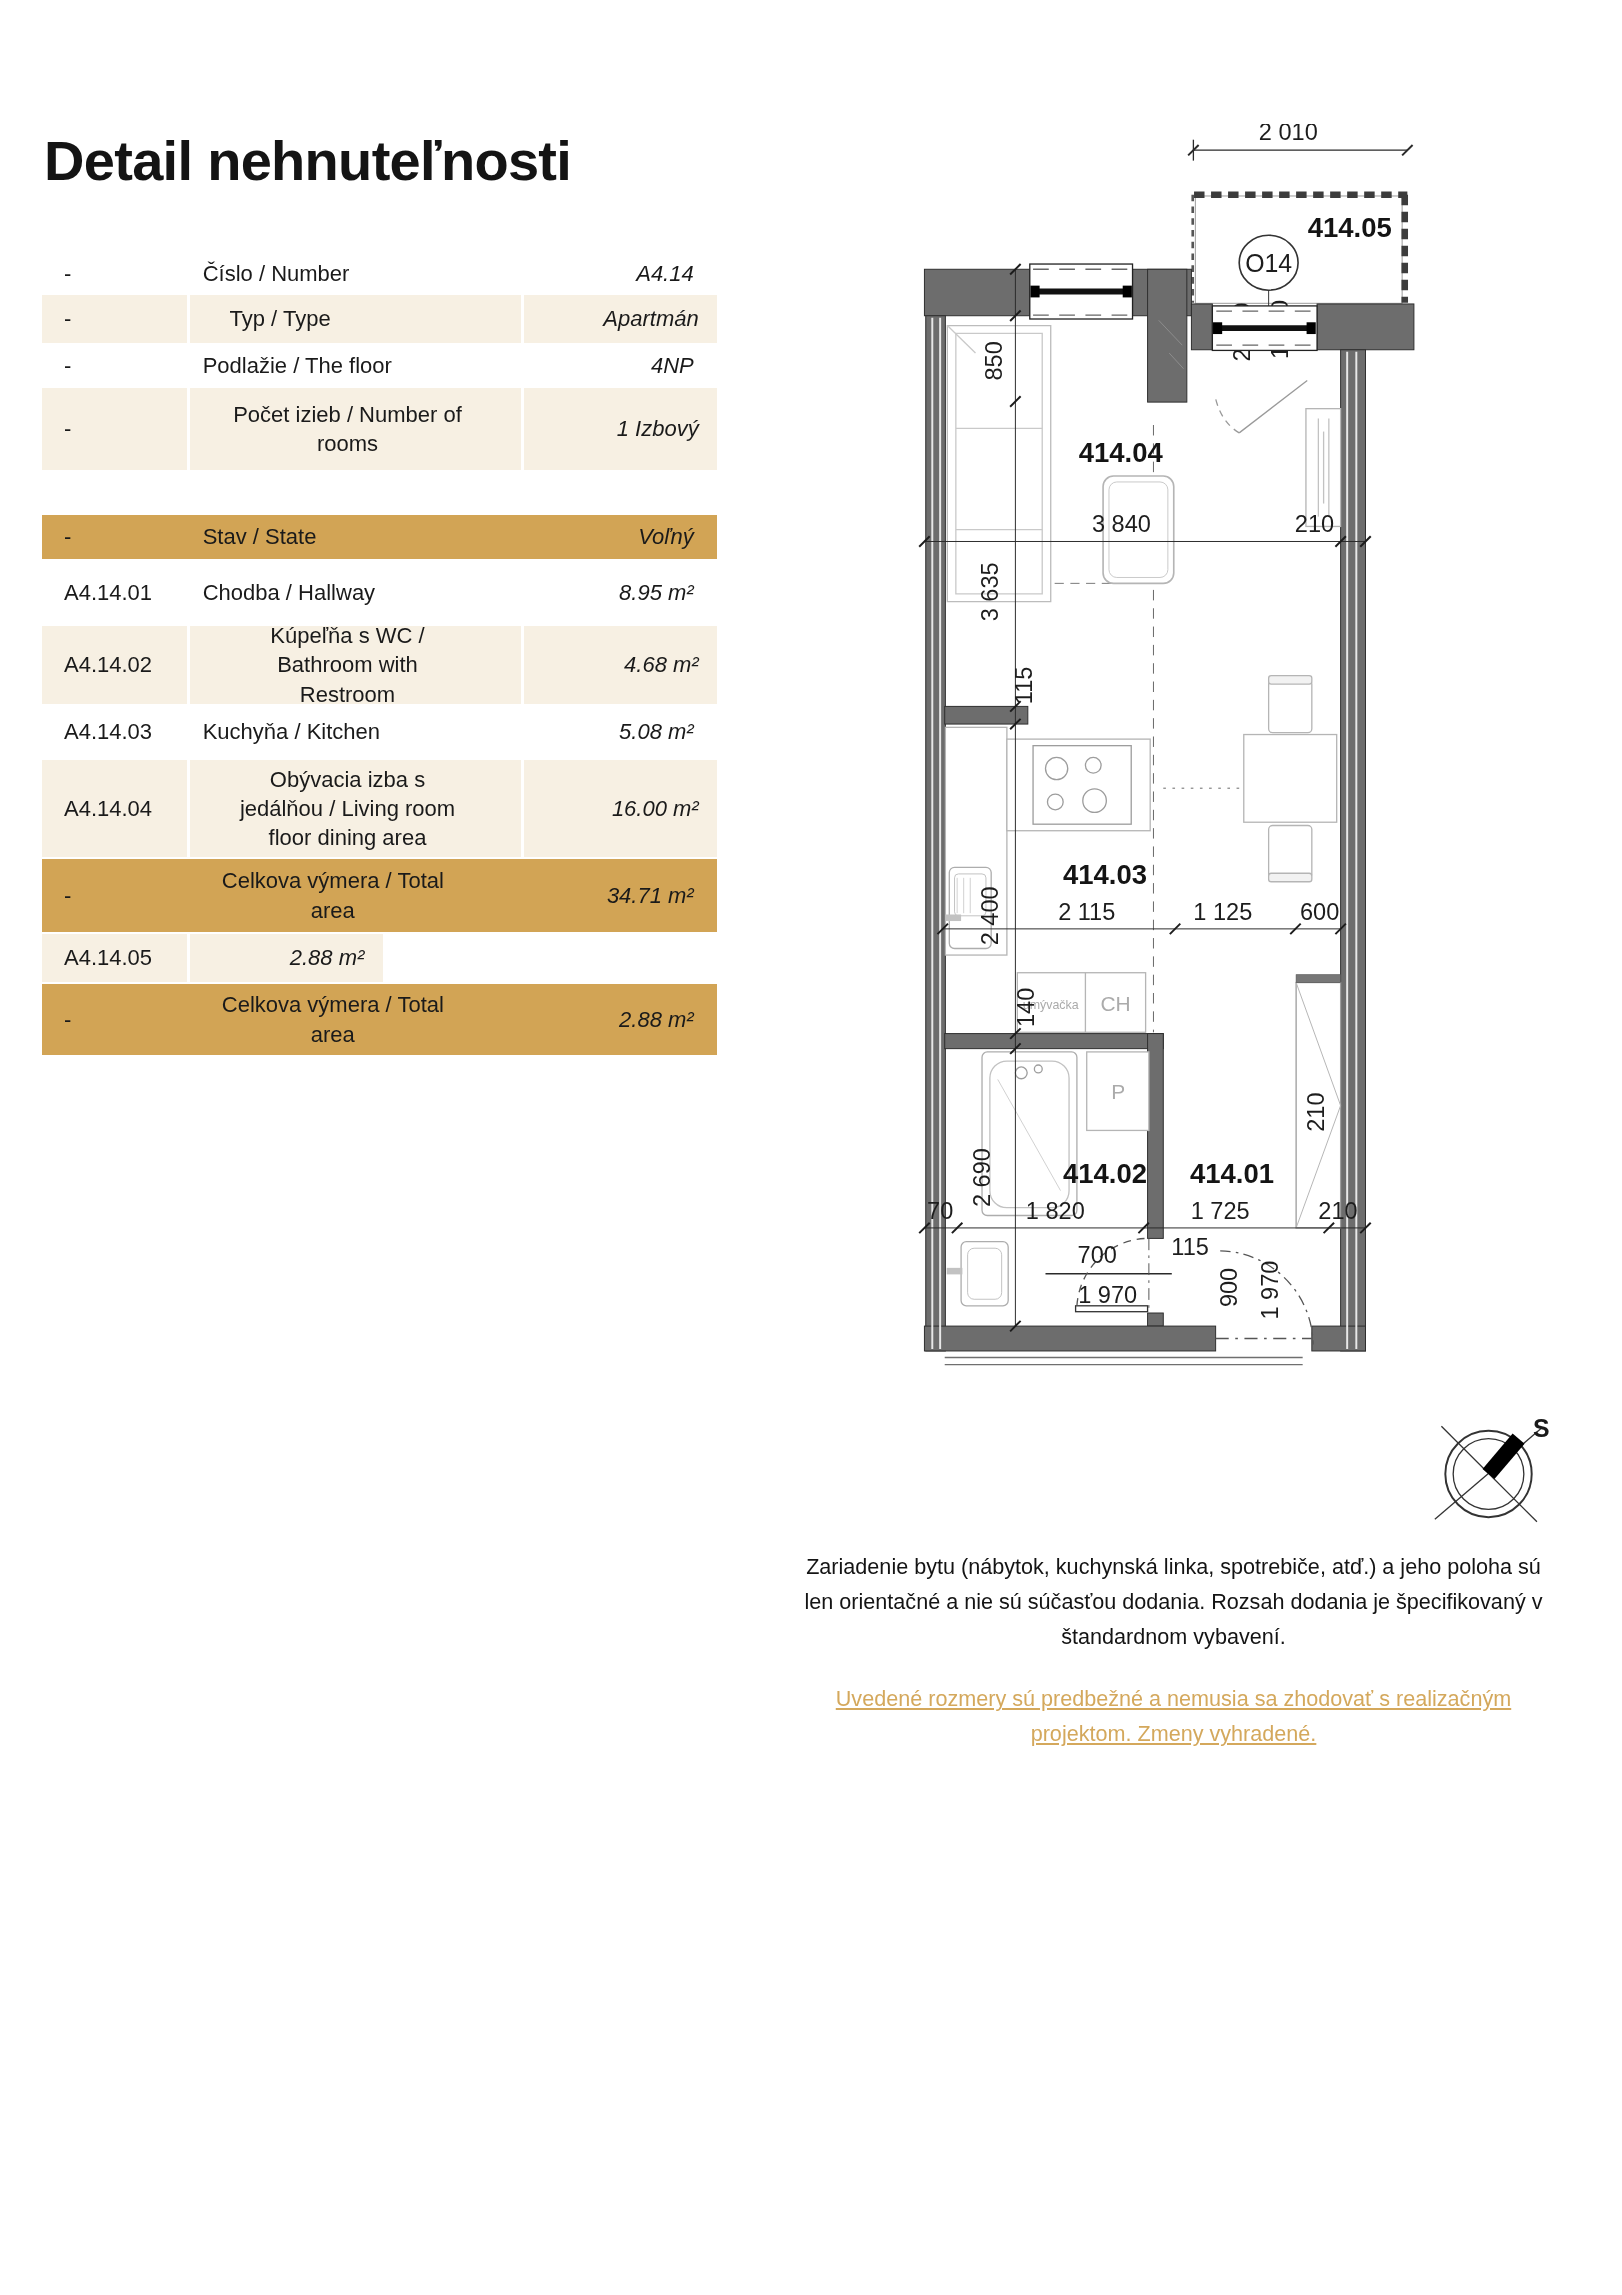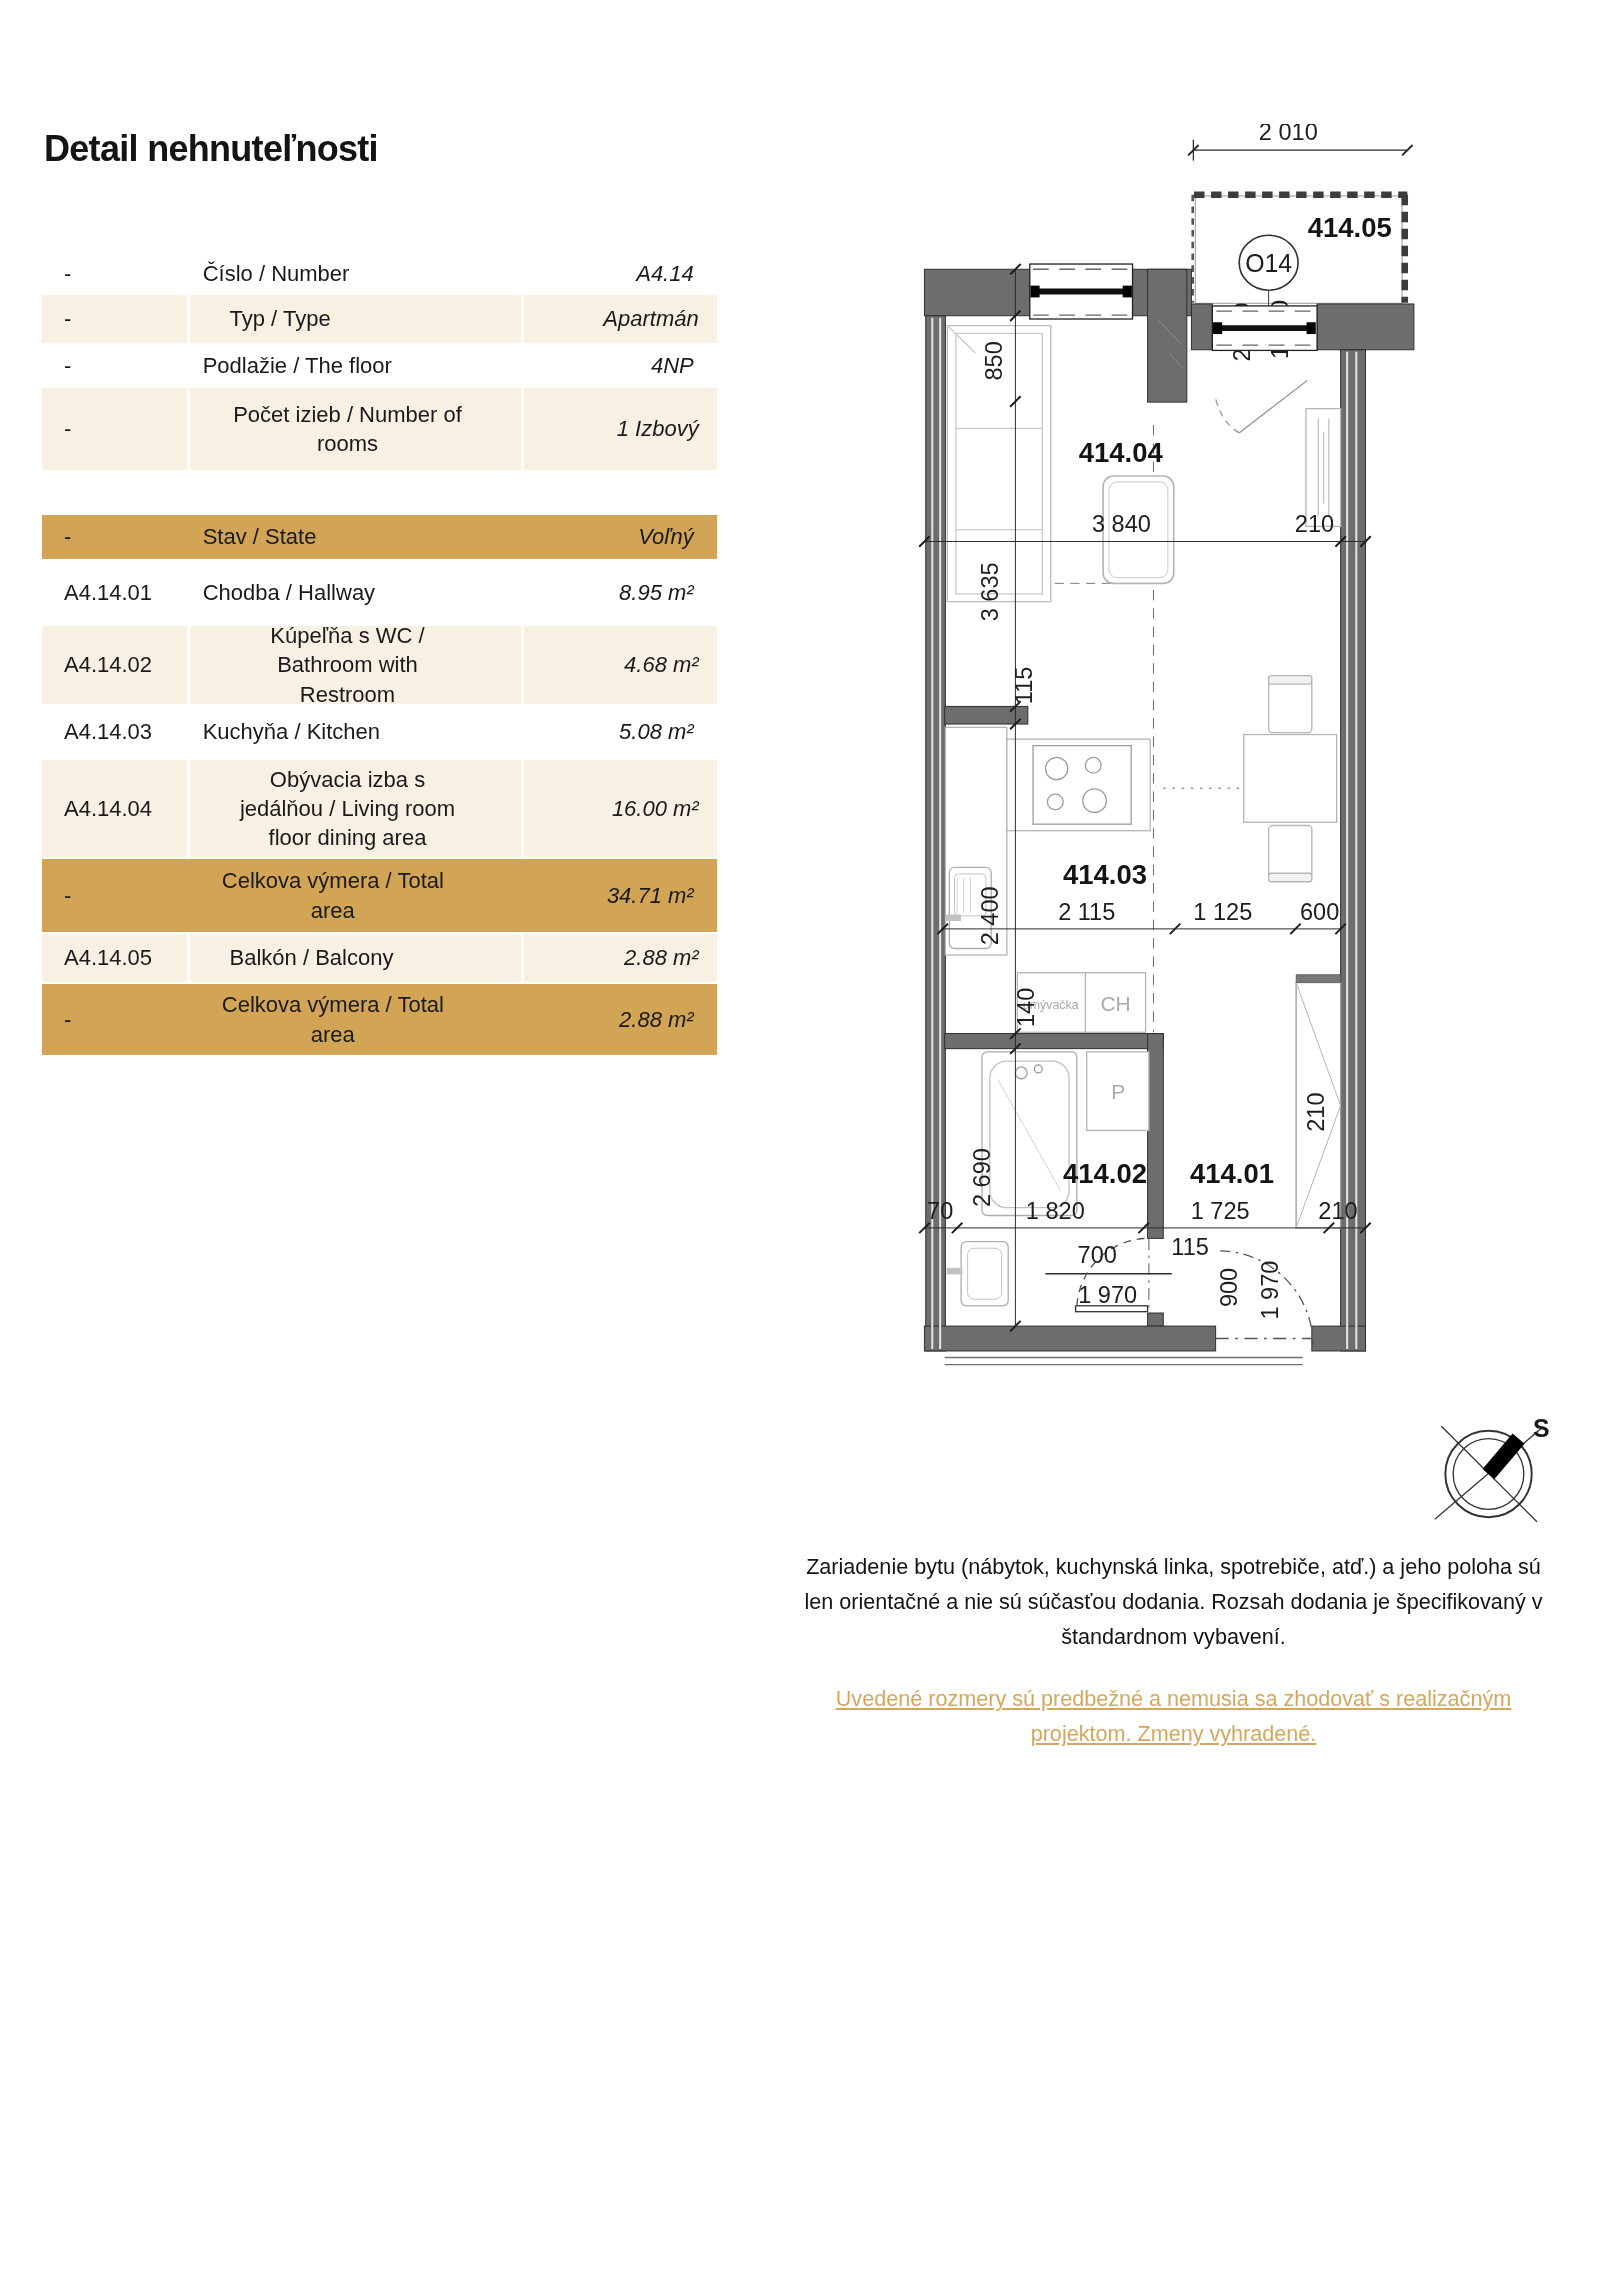--- a/index.html
+++ b/index.html
@@ -1,17 +1,17 @@
 <!DOCTYPE html>
 <html style="font-size:10.5px"><head>
 <meta charset="utf-8">
 <style>
   html,body{margin:0;padding:0;background:#ffffff;}
   body{width:1623px;height:2295px;position:relative;font-family:"Liberation Sans","DejaVu Sans",sans-serif;color:#1a1a1a;overflow:hidden;}
-  .page-title{position:absolute;left:44px;top:128px;font-size:36px;font-weight:600;letter-spacing:-0.7px;color:#141414;}
+  .page-title{position:absolute;left:44px;top:128px;font-size:56px;font-weight:600;letter-spacing:-0.7px;color:#141414;}
   .spec-table{position:absolute;left:42px;top:254px;width:675px;}
   .trow{display:flex;margin-bottom:2px;}
   .trow .c1{width:145px;display:flex;align-items:center;padding-left:22px;box-sizing:border-box;}
   .trow .c2{width:332px;display:flex;align-items:center;padding-left:15.7px;padding-right:56px;box-sizing:border-box;line-height:1.32;text-align:center;}
   .trow .c3{width:193px;display:flex;align-items:center;justify-content:flex-end;padding-right:18.3px;box-sizing:border-box;text-align:right;font-style:italic;}
   .trow{font-size:22px;}
   .trow.cream .c1,.trow.cream .c2,.trow.cream .c3{background:#F7F0E3;}
   .trow.cream .c2,.trow.cream .c3{margin-left:2.6px;padding-left:40px;}
   .trow.gold{background:#D2A455;}
   .trow.white{background:#ffffff;}
@@ -79,21 +79,20 @@
     <div class="c2">Obývacia izba s jedálňou / Living room floor dining area</div>
     <div class="c3">16.00 m²</div>
   </div>
   <div class="trow gold h112">
     <div class="c1">-</div>
     <div class="c2">Celkova výmera / Total area</div>
     <div class="c3">34.71 m²</div>
   </div>
   <div class="trow cream h74">
     <div class="c1">A4.14.05</div>
-    <div class="c2">Balkón / Balcony</div>
     <div class="c3">2.88 m²</div>
   </div>
   <div class="trow gold h109">
     <div class="c1">-</div>
     <div class="c2">Celkova výmera / Total area</div>
     <div class="c3">2.88 m²</div>
   </div>
 </div>
 
 <svg style="position:absolute;left:910px;top:124px;" width="661" height="1420" viewBox="1390 190 1010 2170" xmlns="http://www.w3.org/2000/svg">

